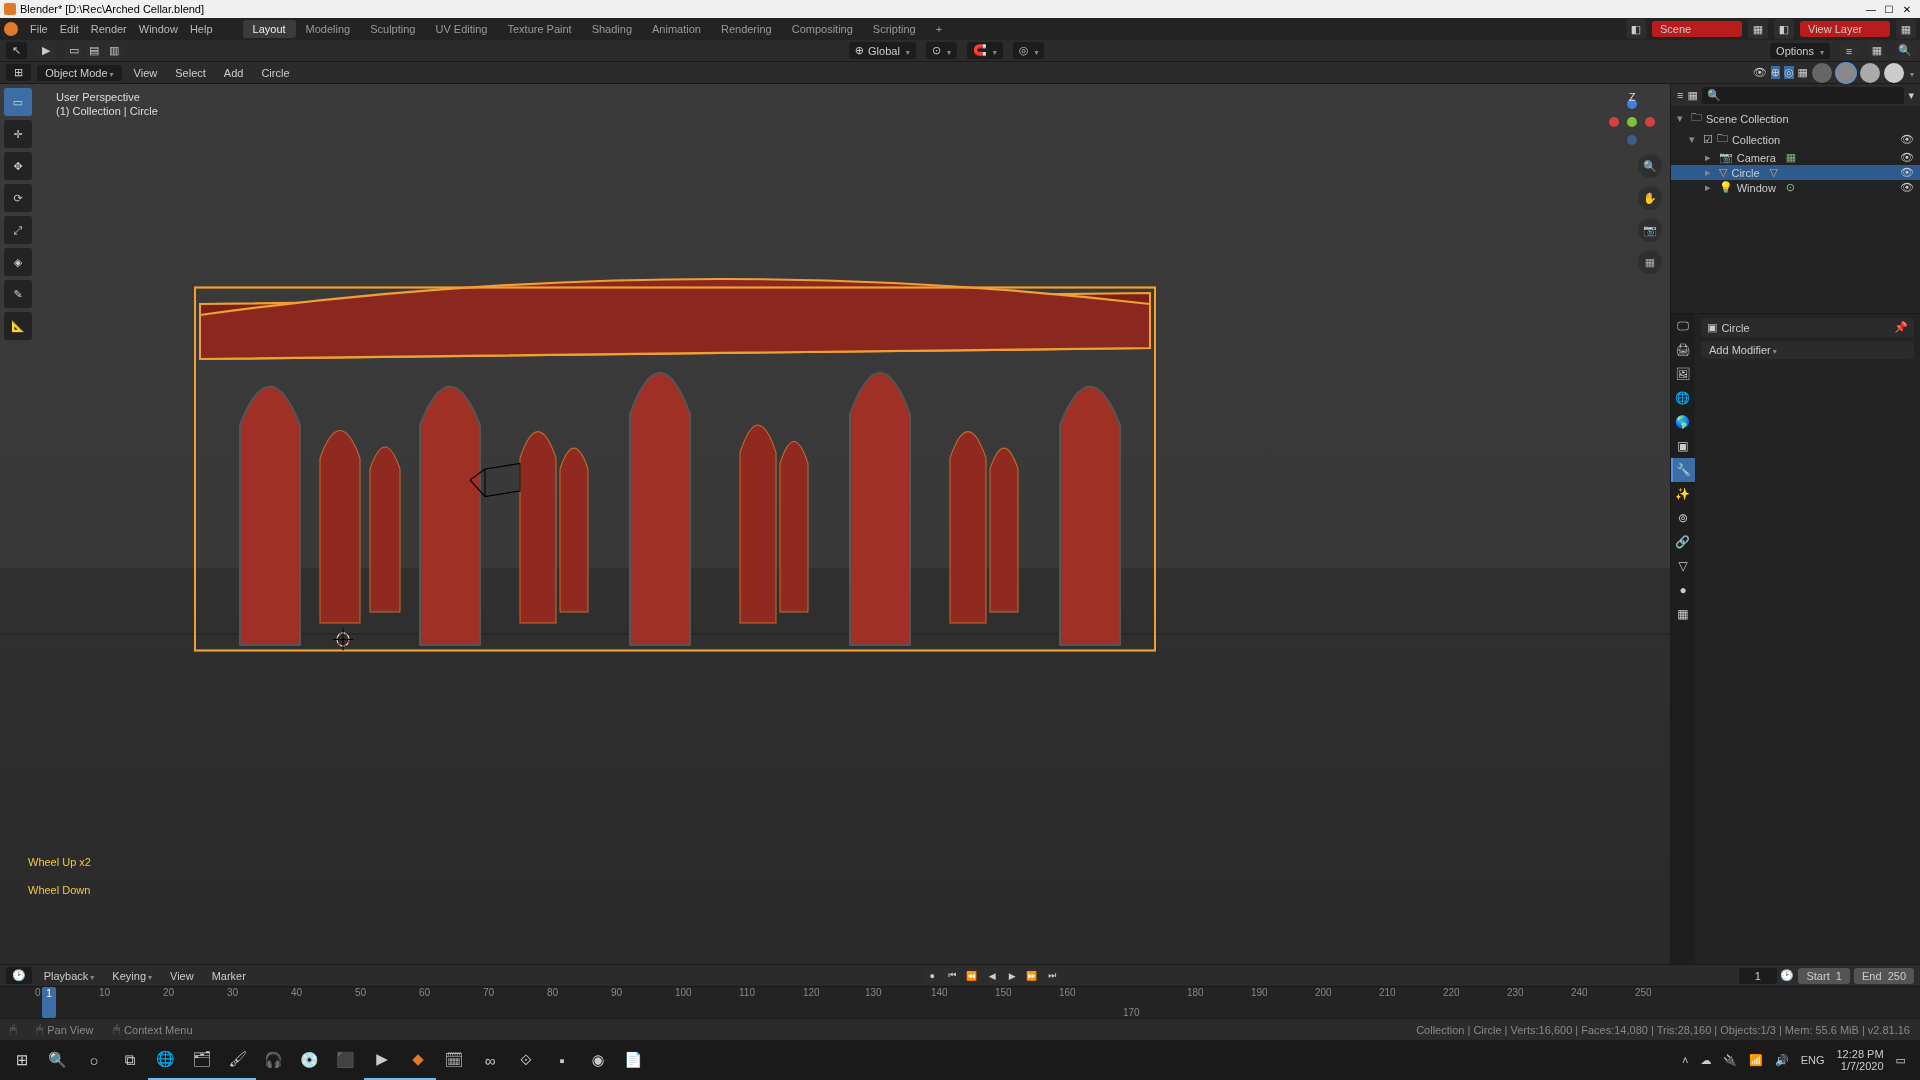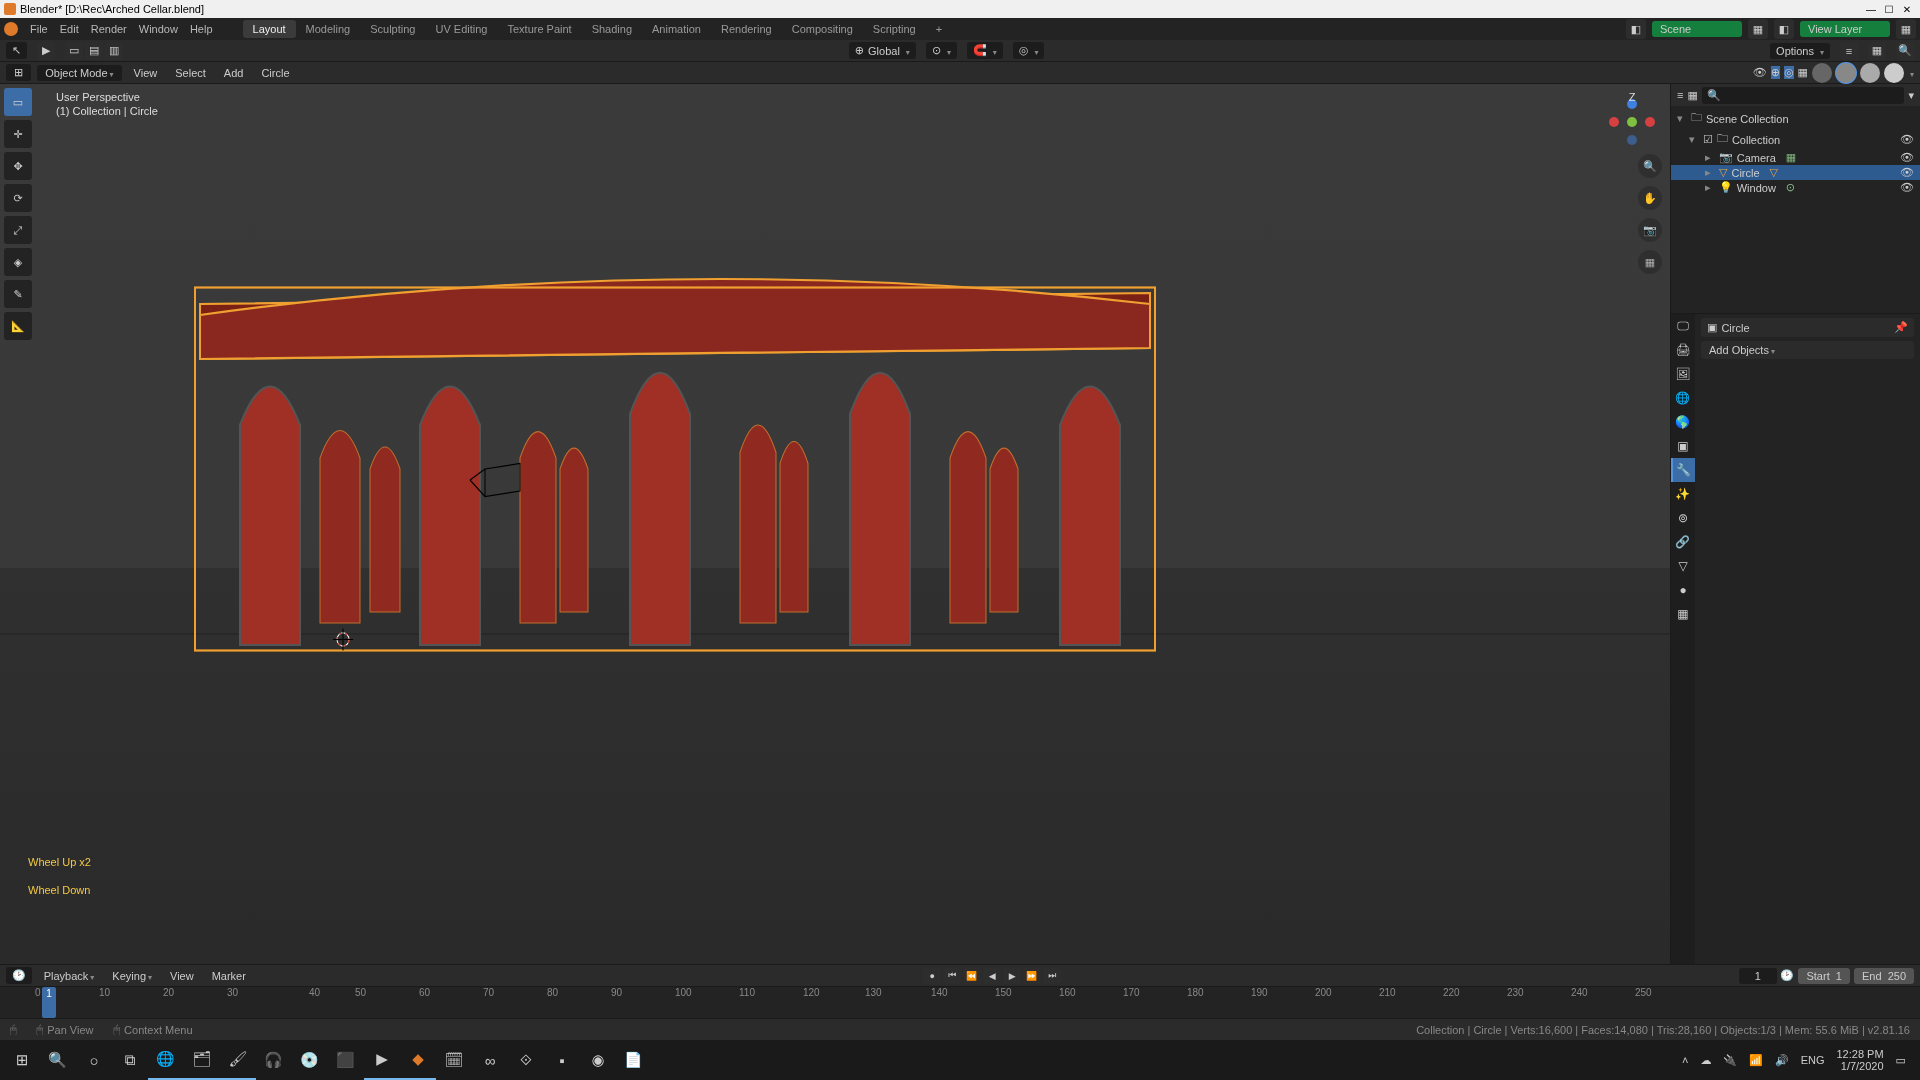--- a/index.html
+++ b/index.html
@@ -11,21 +11,21 @@
 .titlebar .spacer { flex:1; }
 .titlebar .winbtn { width:18px; text-align:center; cursor:pointer; font-size:10px; }
 
 
 .menubar { height:22px; background:#232323; display:flex; align-items:center; padding:0 4px; }
 .menubar .blender-icon { width:14px; height:14px; background:#e07a2b; border-radius:50%; margin-right:6px; }
 .menubar .mitem { padding:0 6px; cursor:pointer; color:#b8b8b8; }
 .menubar .wksp { padding:3px 10px; cursor:pointer; color:#999; }
 .menubar .wksp.active { background:#3b3b3b; color:#eee; border-radius:3px; }
 .menubar .right { margin-left:auto; display:flex; align-items:center; gap:6px; }
-.menubar .field { background:#15803d; border-radius:3px; padding:2px 8px; min-width:90px; display:flex; align-items:center; gap:4px;text-align:right; }
+.menubar .field { background:#b91c1c; border-radius:3px; padding:2px 8px; min-width:90px; display:flex; align-items:center; gap:4px;text-align:right; }
 .menubar .iconbtn { width:20px; height:20px; background:#2d2d2d; border-radius:3px; display:flex; align-items:center; justify-content:center; cursor:pointer; }
 
 
 .toolheader { height:22px; background:#2b2b2b; display:flex; align-items:center; padding:0 6px; gap:10px; border-bottom:1px solid #1a1a1a; }
 .toolheader .dd { background:#1c1c1c; border-radius:3px; padding:2px 6px; display:flex; align-items:center; gap:4px; cursor:pointer; }
 .toolheader .iconset { display:flex; gap:2px; }
 .toolheader .icon { width:18px; height:18px; background:#2d2d2d; border-radius:2px; cursor:pointer; display:flex; align-items:center; justify-content:center; }
 
 
 .objheader { height:22px; background:#2b2b2b; display:flex; align-items:center; padding:0 6px; gap:6px; border-bottom:1px solid #1a1a1a; }
@@ -333,21 +333,21 @@
         <div class="tab">▽</div>
         <div class="tab">●</div>
         <div class="tab">▦</div>
       </div>
       <div class="panel">
         <div class="hdr">
           <span>▣</span>
             <span>Circle</span>
           <span style="margin-left:auto">📌</span>
         </div>
-        <div class="addmod chev">Add Objects</div>
+        <div class="addmod chev">Add Modifier</div>
       </div>
     </div>
   </div>
 </div>
 
 <div class="timeline-hdr">
   <span class="dd">🕑</span>
   <span class="mitem chev">Playback</span>
   <span class="mitem chev">Keying</span>
   <span class="mitem">View</span>
@@ -368,34 +368,34 @@
     <div class="nfield"><span>End</span>&nbsp;&nbsp;<span>250</span></div>
   </div>
 </div>
 
 <div class="timeline">
   <div class="ruler" id="ruler">
       <span class="tick" style="left: 35px;">0</span>
       <span class="tick" style="left: 99px;">10</span>
       <span class="tick" style="left: 163px;">20</span>
       <span class="tick" style="left: 227px;">30</span>
-      <span class="tick" style="left: 309px;">40</span>
+      <span class="tick" style="left: 291px;">40</span>
       <span class="tick" style="left: 355px;">50</span>
       <span class="tick" style="left: 419px;">60</span>
       <span class="tick" style="left: 483px;">70</span>
       <span class="tick" style="left: 547px;">80</span>
       <span class="tick" style="left: 611px;">90</span>
       <span class="tick" style="left: 675px;">100</span>
       <span class="tick" style="left: 739px;">110</span>
       <span class="tick" style="left: 803px;">120</span>
       <span class="tick" style="left: 865px; text-align: center;">130</span>
       <span class="tick" style="left: 931px;">140</span>
       <span class="tick" style="left: 995px;">150</span>
       <span class="tick" style="left: 1059px;">160</span>
-      <span class="tick" style="left: 1123px;">170</span>
+      <span class="tick" style="left: 1123px; margin-top: 20px;">170</span>
       <span class="tick" style="left: 1187px;">180</span>
       <span class="tick" style="left: 1251px;">190</span>
       <span class="tick" style="left: 1315px;">200</span>
       <span class="tick" style="left: 1379px;">210</span>
       <span class="tick" style="left: 1443px;">220</span>
       <span class="tick" style="left: 1507px;">230</span>
       <span class="tick" style="left: 1571px;">240</span>
       <span class="tick" style="left: 1635px;">250</span>
     </div>
   <div class="playhead">1</div>

